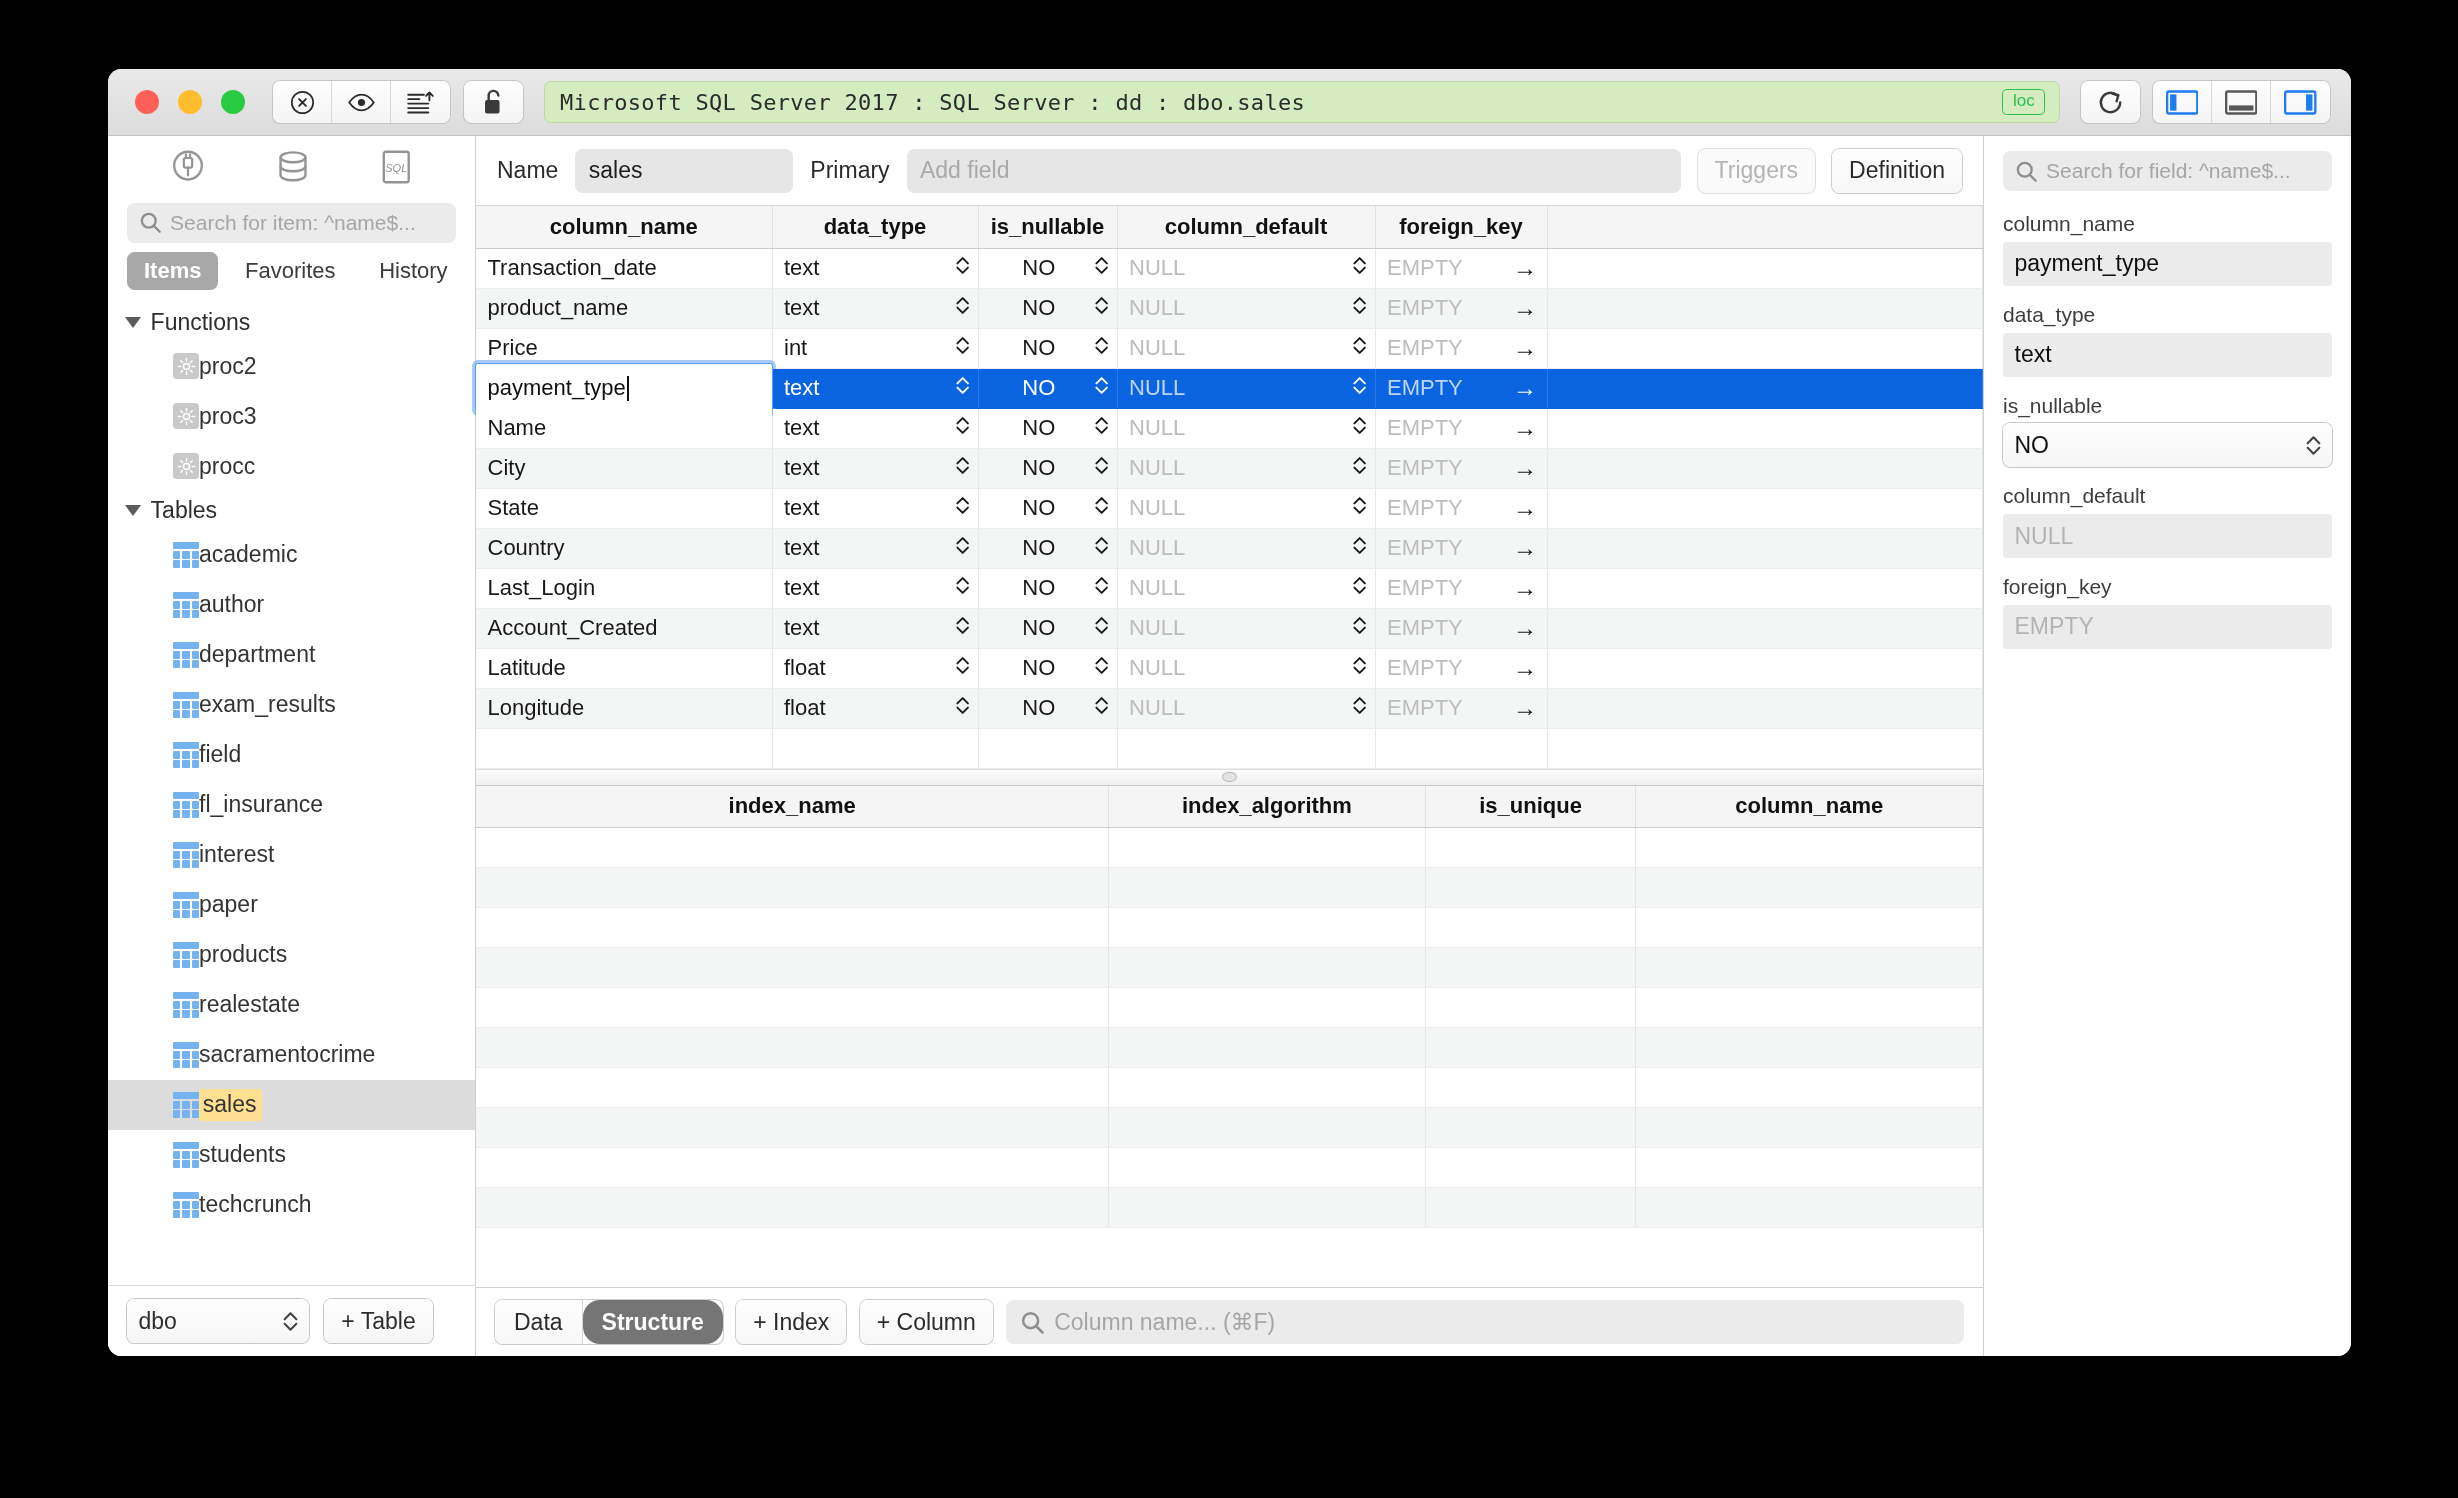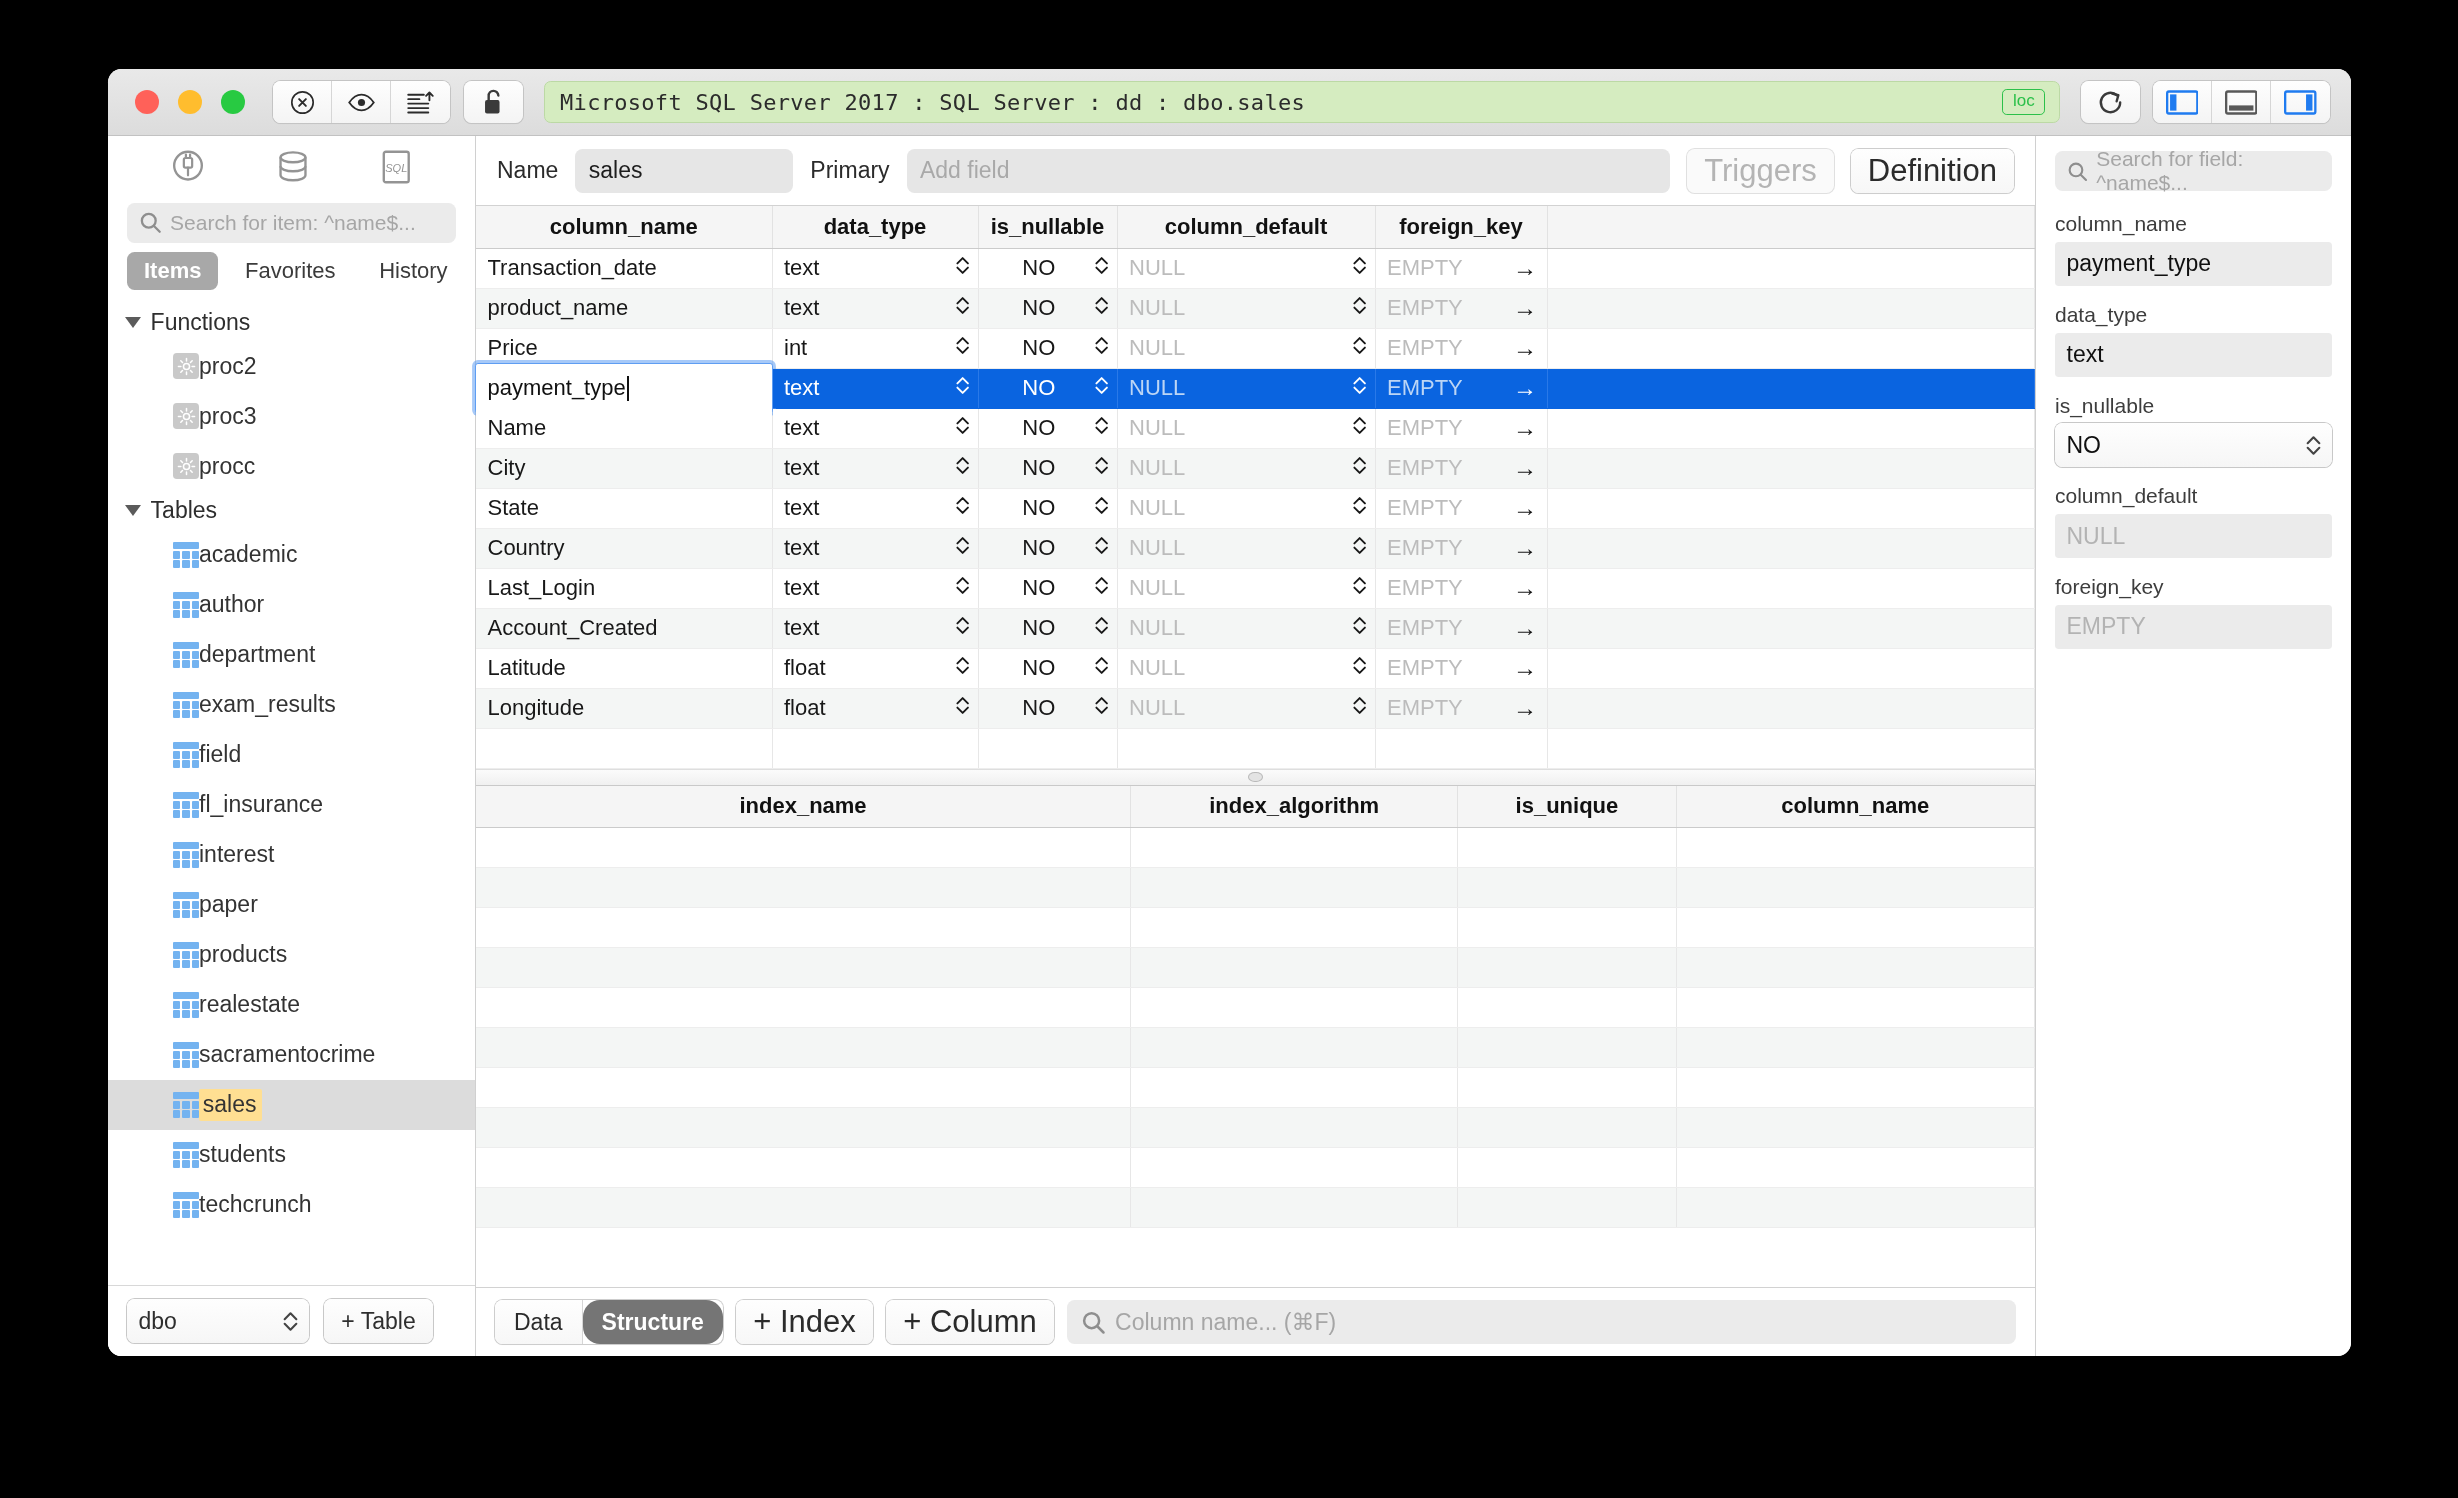--- a/index.html
+++ b/index.html
@@ -228,21 +228,21 @@
     cursor: text;
   }
   .field-name { width: 218px; }
   .field-primary { flex: 1; color: #a9a9a9; }
   .btn-tb {
     height: 44px; padding: 0 17px;
     border-radius: 7.6px;
     background: linear-gradient(to bottom,#fefefe,#f7f7f7);
     box-shadow: 0 0 0 1px #cdcdcd, 0 1px 1px rgba(0,0,0,.06);
     display: flex; align-items: center;
-    font-size: 31px; color: #2b2b2b;
+    font-size: 23px; color: #2b2b2b;
     cursor: pointer;
   }
   .btn-tb.disabled { color: #b4b4b4; background: #fafafa; box-shadow: 0 0 0 1px #e0e0e0; }
 
   
   .grid-wrap { flex: 0 0 auto; border-top: 1px solid #d2d2d2; }
   .grid { width: 100%; border-collapse: collapse; table-layout: fixed; }
   .grid th {
     background: #f5f5f5;
     border-bottom: 1px solid #cbcbcb;
@@ -337,21 +337,21 @@
     background: #ebebeb;
     border-radius: 7.6px;
     display: flex; align-items: center; gap: 9.6px;
     padding: 0 13.4px;
     cursor: text;
   }
   .find-ph { color: #a6a6a6; font-size: 23px; }
 
   
   .inspector {
-    width: 316px;
+    width: 368px;
     border-left: 1px solid #d0d0d0;
     background: #ffffff;
     padding: 15.3px 19px 0;
   }
   .insp-search {
     height: 40px; background: #ebebeb; border-radius: 7.6px;
     display: flex; align-items: center; gap: 8.6px; padding: 0 11.5px;
     margin-bottom: 21px; cursor: text;
   }
   .insp-label { font-size: 21px; color: #3d3d3d; margin-bottom: 5.7px; }

